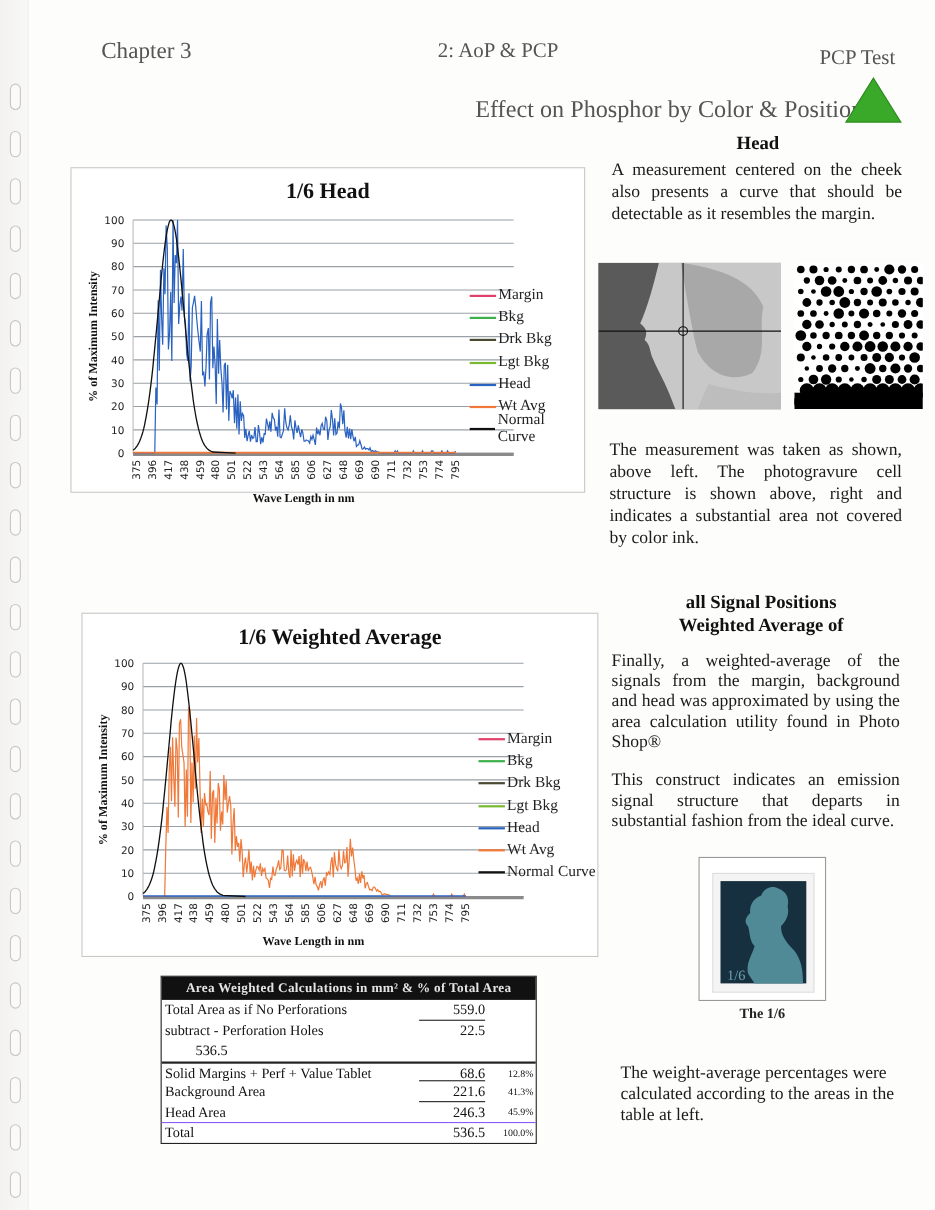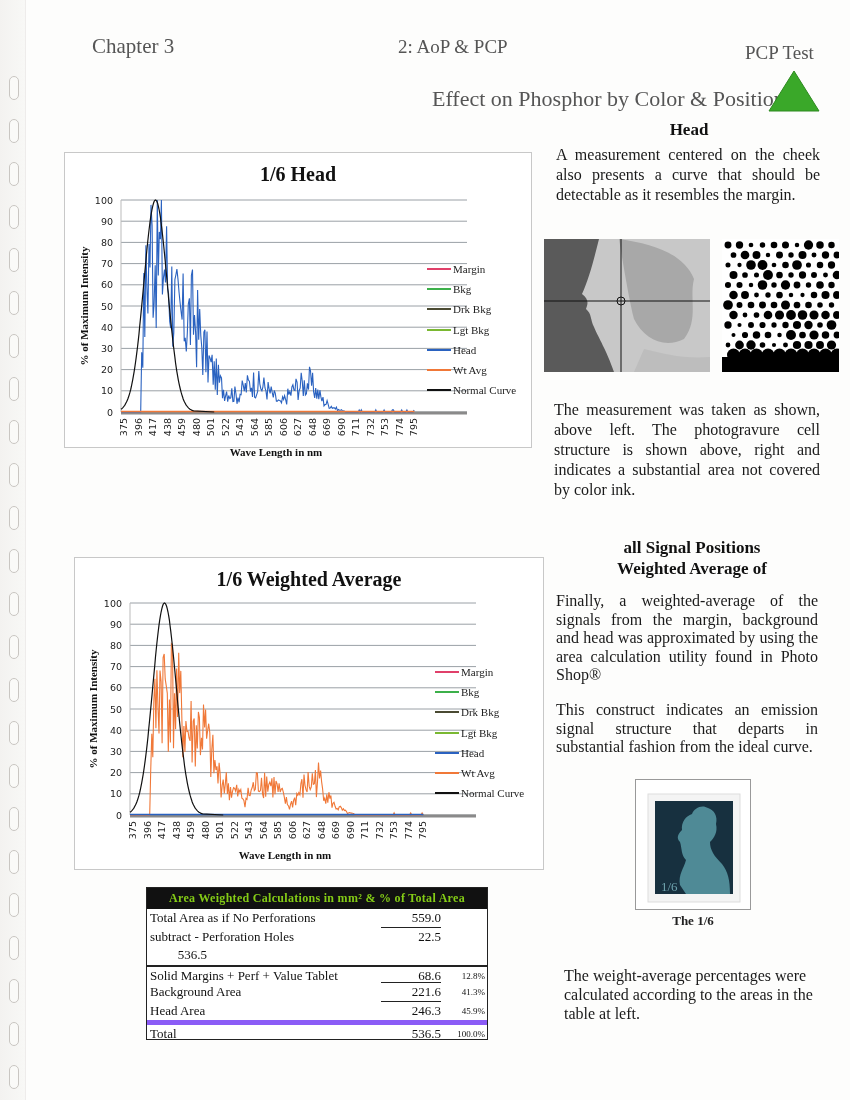--- a/index.html
+++ b/index.html
@@ -28,44 +28,44 @@
   .chart {
     position: absolute; background: #fff; border: 1px solid #c8c8c8;
   }
   #chart1 { left: 64px; top: 152px; width: 468px; height: 296px; }
   #chart2 { left: 74px; top: 557px; width: 470px; height: 313px; }
   .chart-title {
     position: absolute; font-family: "Liberation Serif", serif; font-weight: bold;
     font-size: 20px; color: #111; width: 100%; text-align: center;
   }
   .chart svg { position: absolute; left: 0; top: 0; }
-  .legend { position: absolute; font-family: "Liberation Serif", serif; font-size: 11px; color: #222; }
+  .legend { position: absolute; font-family: "Liberation Serif", serif; font-size: 14px; color: #222; }
   .legend .item { display: flex; align-items: center; height: 20.2px; }
   .legend .swatch { width: 24px; height: 2px; margin-right: 2px; }
 
   .rtext { position: absolute; font-family: "Liberation Serif", serif; font-size: 16px; line-height: 20px; color: #1a1a1a; text-align: justify; }
   .rhead { position: absolute; font-family: "Liberation Serif", serif; font-weight: bold; font-size: 17px; text-align: center; color: #111; }
 
   #photo-left { position: absolute; left: 544px; top: 239px; width: 166px; height: 133px; background: #555; overflow: hidden; }
   #photo-right { position: absolute; left: 722px; top: 239px; width: 117px; height: 133px; background: #fff; overflow: hidden; }
 
   
   #area-table {
     position: absolute; left: 146px; top: 887px; width: 342px;
     font-family: "Liberation Serif", serif; font-size: 13px; color: #111;
     border: 1px solid #222; background: #fff;
   }
-  #area-table .thead { background: #111; color: #84cc16; font-weight: bold; text-align: center; font-size: 12px; height: 21px; line-height: 21px; letter-spacing: 0.3px; }
+  #area-table .thead { background: #111; color: #e5e5e5; font-weight: bold; text-align: center; font-size: 12px; height: 21px; line-height: 21px; letter-spacing: 0.3px; }
   #area-table .row { display: flex; height: 18.5px; line-height: 18.5px; }
   #area-table .lbl { flex: 1; padding-left: 3px; }
   #area-table .val { width: 60px; text-align: right; }
   #area-table .pct { width: 46px; text-align: right; font-size: 9px; padding-right: 2px; }
   #area-table .val.ul { border-bottom: 1px solid #222; }
   #area-table .sep { border-top: 2px solid #222; }
-  #area-table .sep1 { border-top: 5px solid #8b5cf6; }
+  #area-table .sep1 { border-top: 1px solid #8b5cf6; }
 
   #stamp-frame { position: absolute; left: 635px; top: 779px; width: 116px; height: 131px; border: 1px solid #999; background: #fff; }
   #stamp-caption { position: absolute; left: 635px; top: 913px; width: 116px; text-align: center; font-family: "Liberation Serif", serif; font-weight: bold; font-size: 13px; }
 </style>
 </head>
 <body>
 
 <div class="binding" id="binding">
     <div class="hole" style="top: 76px;"></div>
     <div class="hole" style="top: 119px;"></div>

